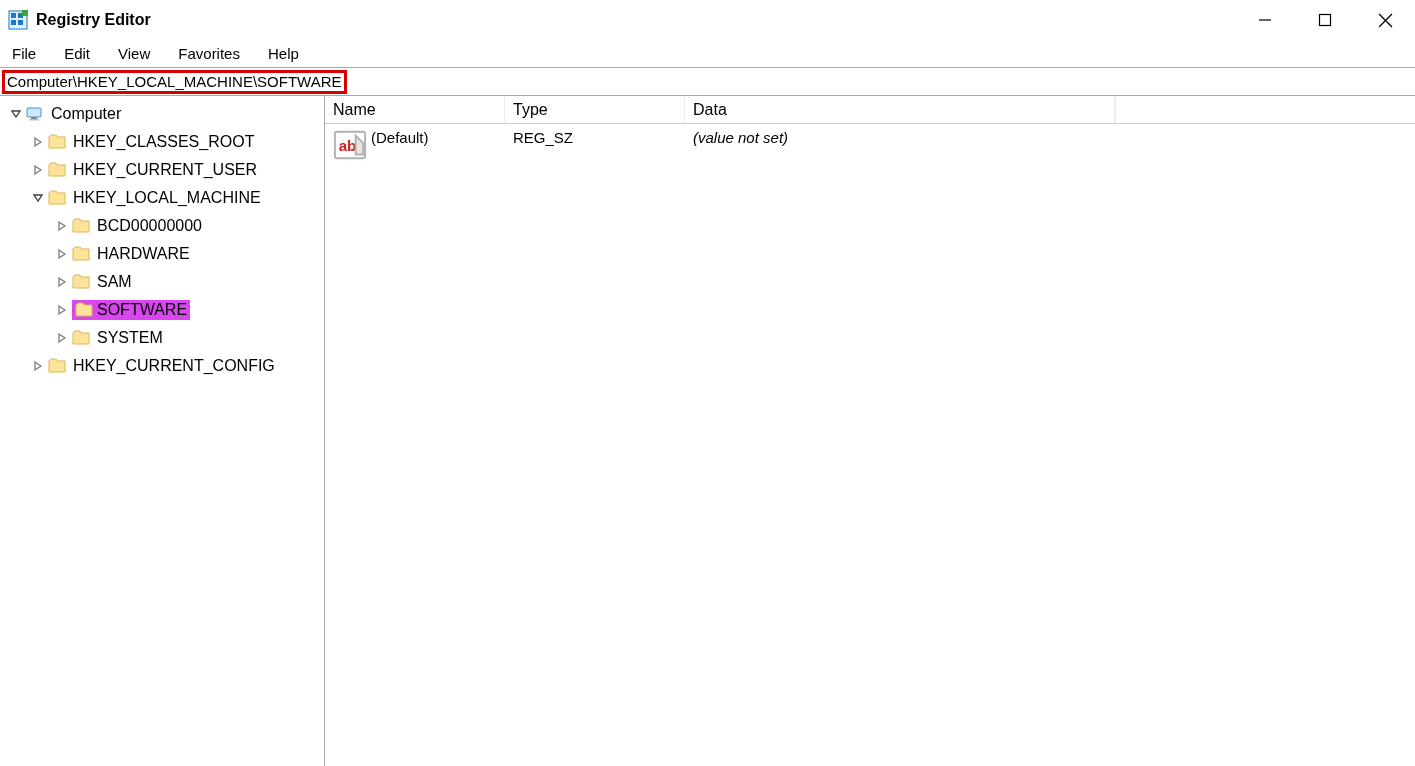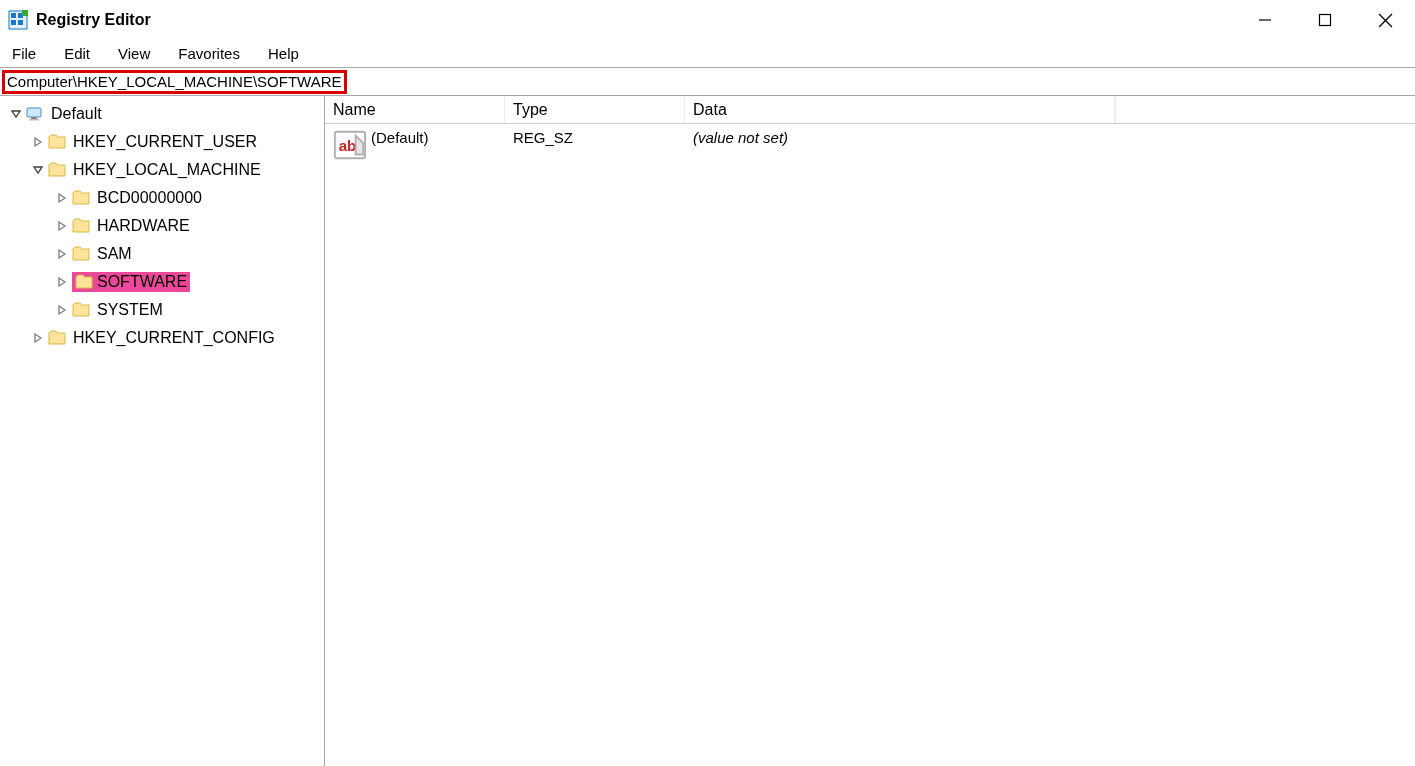--- a/index.html
+++ b/index.html
@@ -92,21 +92,21 @@
 
     
     .tree { list-style: none; }
     .tree ul { list-style: none; padding-left: 0; }
     .tree-row {
       display: flex;
       align-items: center;
       height: 28px;
       white-space: nowrap;
     }
-    .tree-row.selected > .label-wrap { background: #ec4899; justify-content: center; }
+    .tree-row.selected > .label-wrap { background: #d946ef; justify-content: center; }
     .label-wrap {
       display: inline-flex;
       align-items: center;
       padding: 1px 3px;
       border-radius: 0;
     }
     .chev {
       width: 16px;
       height: 16px;
       display: inline-flex;
@@ -227,25 +227,43 @@
               </svg>
           </span>
           <span class="tree-icon">
             <svg viewBox="0 0 18 18">
                 <rect x="1" y="3" width="14" height="9" rx="1" fill="#cde7fb" stroke="#4a90c8"></rect>
                 <rect x="5" y="12" width="6" height="2" fill="#888"></rect>
                 <rect x="3" y="14" width="10" height="1.5" fill="#bbb"></rect>
               </svg>
           </span>
           <span class="label-wrap">
-              <span class="tree-label">Default</span>
+              <span class="tree-label">Computer</span>
             </span>
         </div>
 
         <ul>
+          <li>
+            <div class="tree-row">
+              <span class="spacer" style="width:28px"></span>
+              <span class="chev">
+                <svg width="10" height="10" viewBox="0 0 10 10">
+                    <path d="M2 1 L8 5 L2 9 Z" fill="none" stroke="#808080" stroke-width="1.3"></path>
+                  </svg>
+              </span>
+              <span class="tree-icon folder-icon">
+                <svg viewBox="0 0 18 18">
+                    <path d="M1 4 l2 -2 h5 l1.5 2 H17 v11 H1 Z" fill="#ffe39a" stroke="#d9b84a"></path>
+                  </svg>
+              </span>
+              <span class="label-wrap">
+                  <span class="tree-label">HKEY_CLASSES_ROOT</span>
+                </span>
+            </div>
+          </li>
           <li>
             <div class="tree-row">
               <span class="spacer" style="width:28px"></span>
               <span class="chev">
                 <svg width="10" height="10" viewBox="0 0 10 10">
                     <path d="M2 1 L8 5 L2 9 Z" fill="none" stroke="#808080" stroke-width="1.3"></path>
                   </svg>
               </span>
               <span class="tree-icon folder-icon">
                 <svg viewBox="0 0 18 18">

